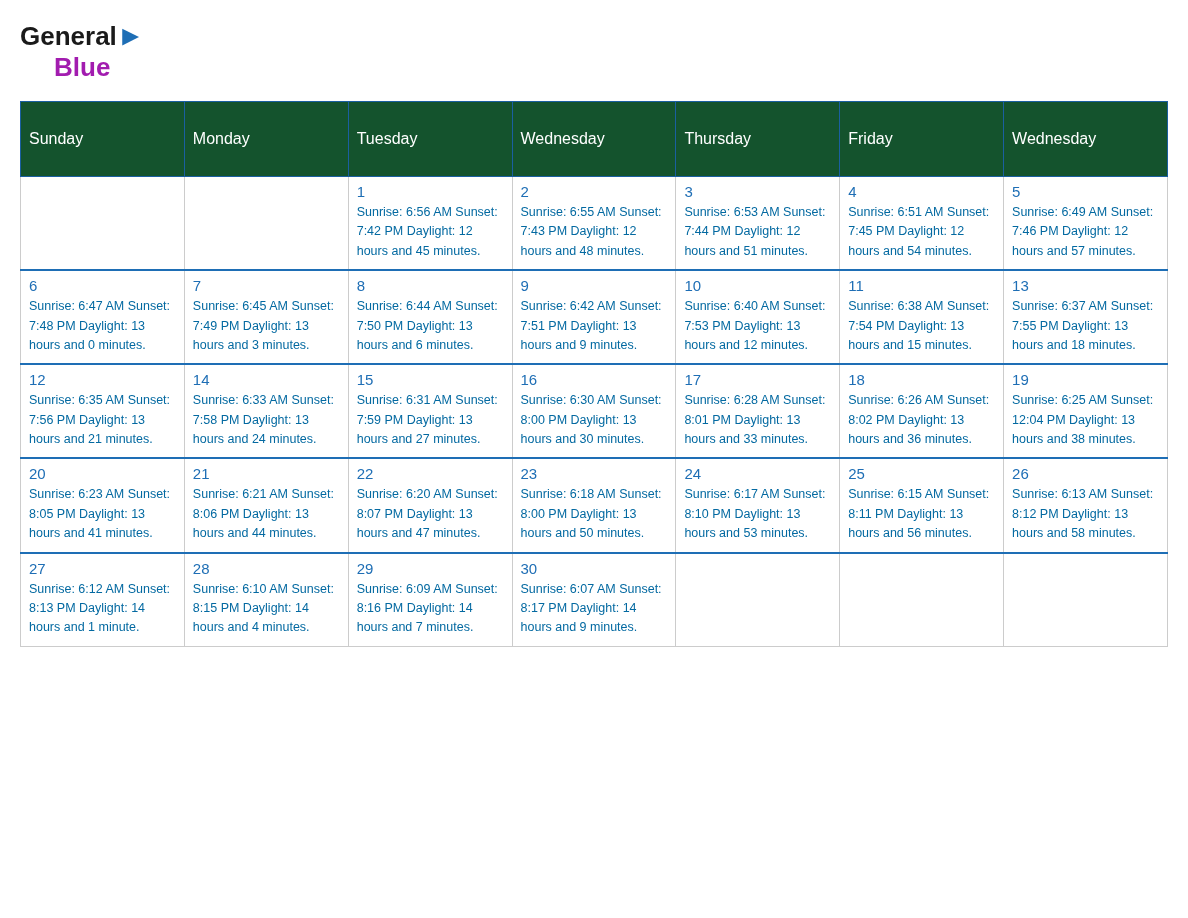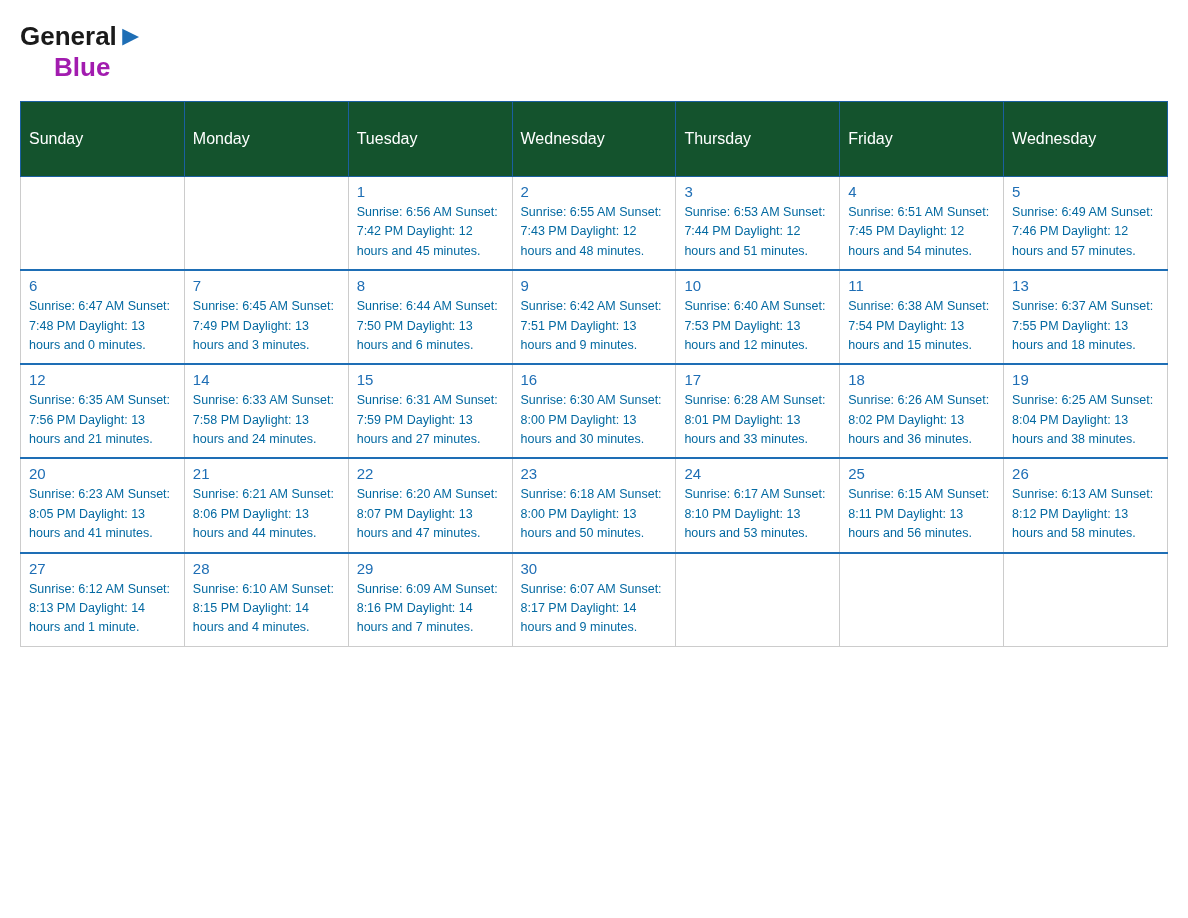--- a/index.html
+++ b/index.html
@@ -262,21 +262,21 @@
         <td>
           <span class="day-number">18</span>
           <div class="day-info">Sunrise: 6:26 AM
 Sunset: 8:02 PM
 Daylight: 13 hours
 and 36 minutes.</div>
         </td>
         <td>
           <span class="day-number">19</span>
           <div class="day-info">Sunrise: 6:25 AM
-Sunset: 8:04 PM
+Sunset: 12:04 PM
 Daylight: 13 hours
 and 38 minutes.</div>
         </td>
       </tr>
       <tr class="row-separator">
         <td>
           <span class="day-number">20</span>
           <div class="day-info">Sunrise: 6:23 AM
 Sunset: 8:05 PM
 Daylight: 13 hours

